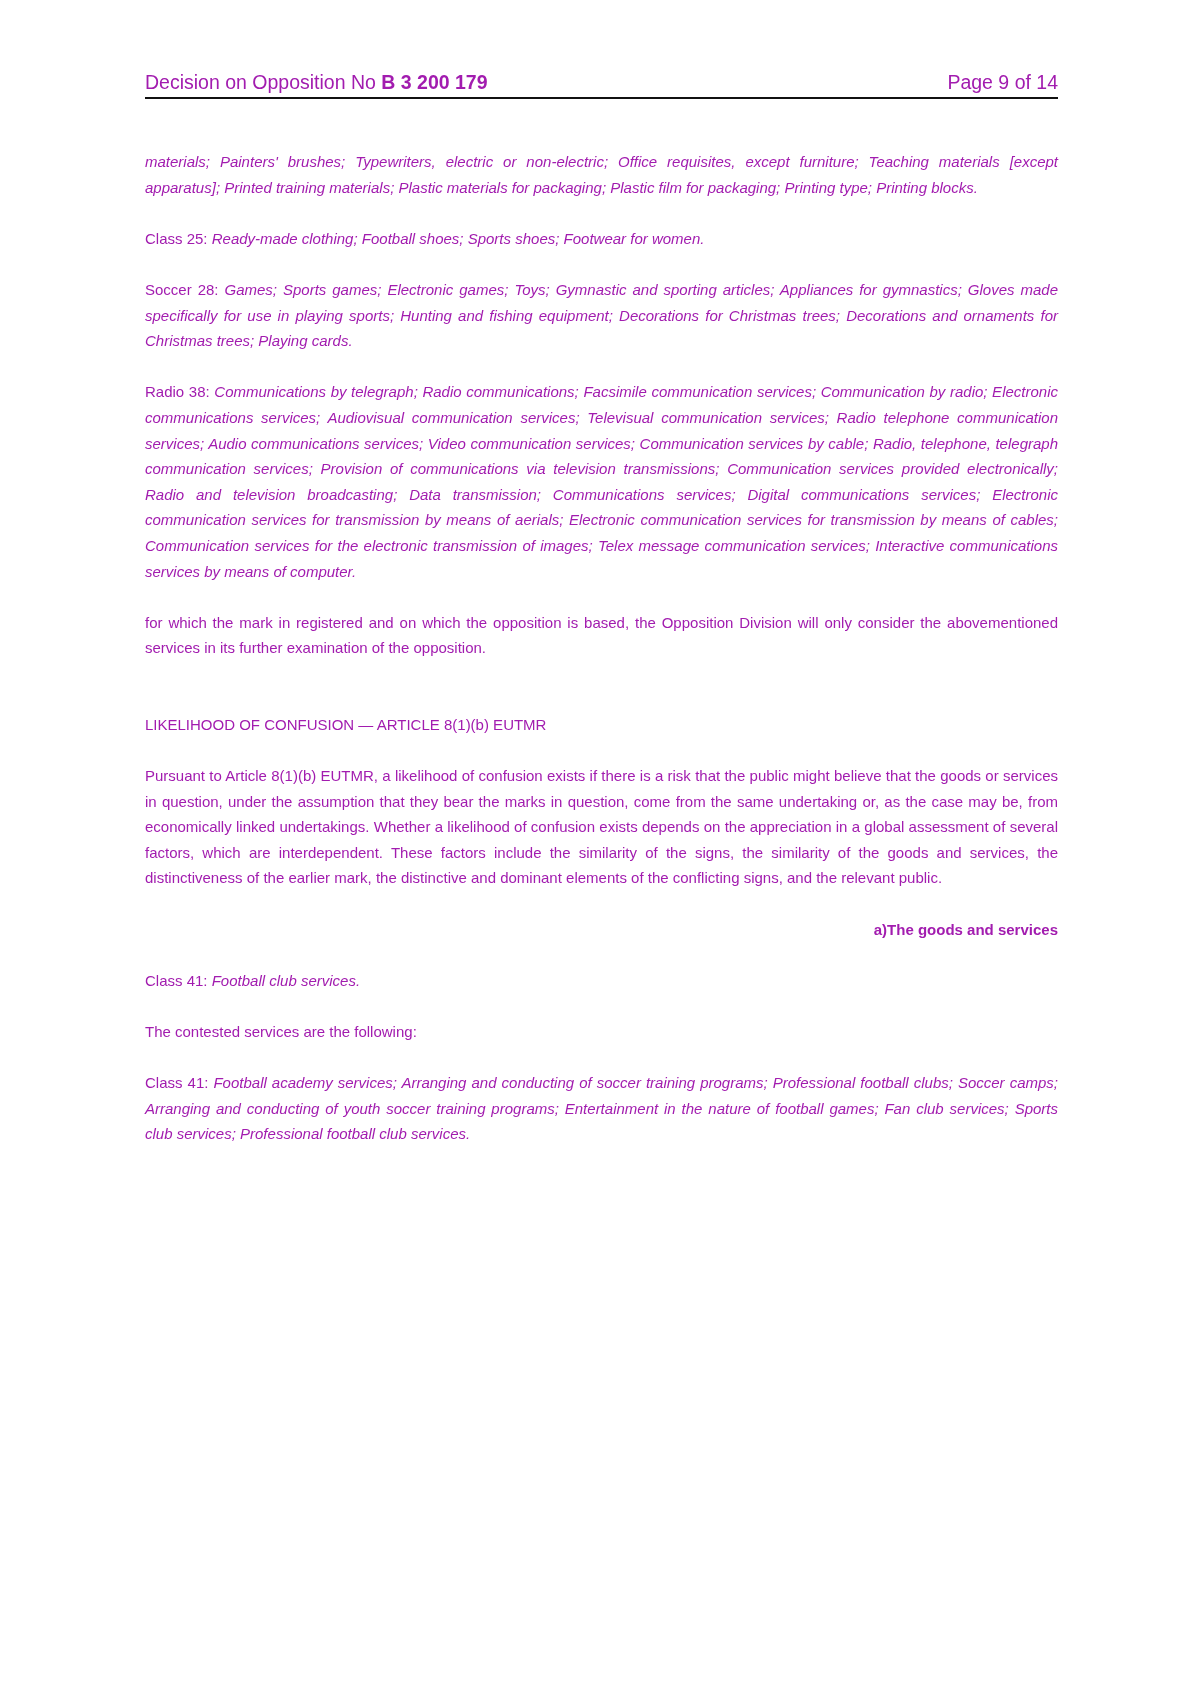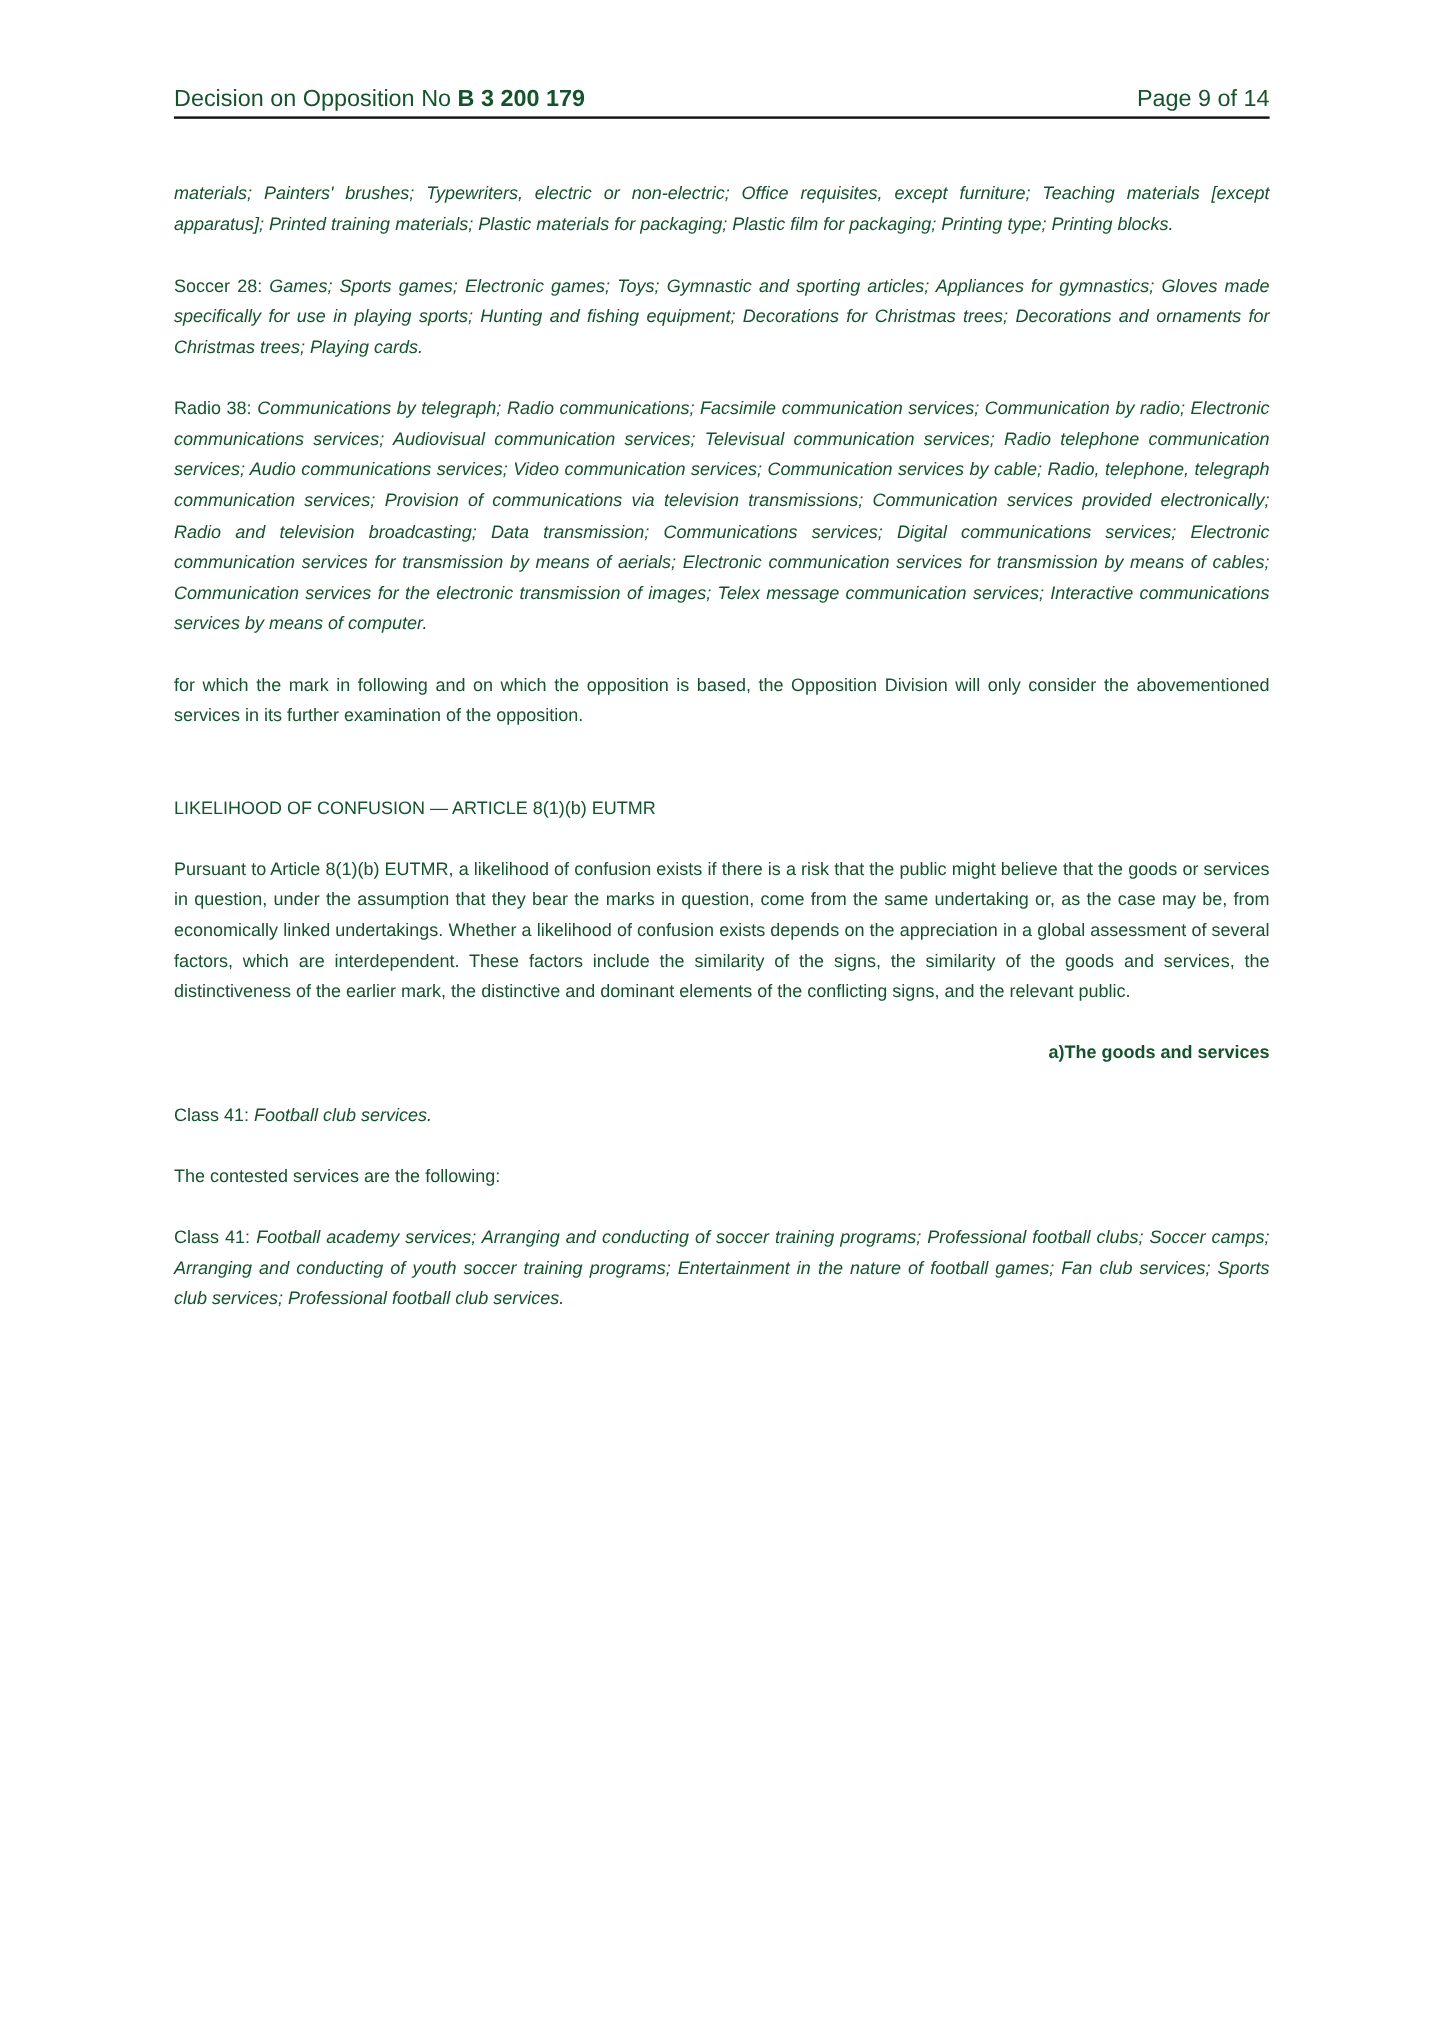--- a/index.html
+++ b/index.html
@@ -6,21 +6,21 @@
     margin: 0;
     padding: 0;
     background: #ffffff;
   }
   .page {
     position: relative;
     width: 1180px;
     height: 1697px;
     background: #ffffff;
     font-family: "Liberation Sans", "DejaVu Sans", sans-serif;
-    color: #14532d;
+    color: #a21caf;
     box-sizing: border-box;
     padding-top: 72px;
     overflow: hidden;
   }
   .header {
     display: flex;
     justify-content: space-between;
     align-items: flex-end;
     margin: 0 122px 0 145px;
     padding-bottom: 4px;
@@ -65,32 +65,36 @@
     <div>
       <span>Decision on Opposition No </span><span class="bold">B 3 200 179</span>
     </div>
     <div>Page 9 of 14</div>
   </div>
 
   <div class="body">
 
     <p class="para italic">materials; Painters' brushes; Typewriters, electric or non-electric; Office requisites, except furniture; Teaching materials [except apparatus]; Printed training materials; Plastic materials for packaging; Plastic film for packaging; Printing type; Printing blocks.</p>
 
+    <p class="para">
+      <span class="class-label">Class 25:</span>
+      <span class="italic">Ready-made clothing; Football shoes; Sports shoes; Footwear for women.</span>
+    </p>
 
     <p class="para">
       <span class="class-label">Soccer 28:</span>
       <span class="italic">Games; Sports games; Electronic games; Toys; Gymnastic and sporting articles; Appliances for gymnastics; Gloves made specifically for use in playing sports; Hunting and fishing equipment; Decorations for Christmas trees; Decorations and ornaments for Christmas trees; Playing cards.</span>
     </p>
 
     <p class="para">
       <span class="class-label">Radio 38:</span>
       <span class="italic">Communications by telegraph; Radio communications; Facsimile communication services; Communication by radio; Electronic communications services; Audiovisual communication services; Televisual communication services; Radio telephone communication services; Audio communications services; Video communication services; Communication services by cable; Radio, telephone, telegraph communication services; Provision of communications via television transmissions; Communication services provided electronically; Radio and television broadcasting; Data transmission; Communications services; Digital communications services; Electronic communication services for transmission by means of aerials; Electronic communication services for transmission by means of cables; Communication services for the electronic transmission of images; Telex message communication services; Interactive communications services by means of computer.</span>
     </p>
 
-    <p class="para">for which the mark in following and on which the opposition is based, the Opposition Division will only consider the abovementioned services in its further examination of the opposition.</p>
+    <p class="para">for which the mark in registered and on which the opposition is based, the Opposition Division will only consider the abovementioned services in its further examination of the opposition.</p>
 
     <p class="para section-heading">LIKELIHOOD OF CONFUSION — ARTICLE 8(1)(b) EUTMR</p>
 
     <p class="para">Pursuant to Article 8(1)(b) EUTMR, a likelihood of confusion exists if there is a risk that the public might believe that the goods or services in question, under the assumption that they bear the marks in question, come from the same undertaking or, as the case may be, from economically linked undertakings. Whether a likelihood of confusion exists depends on the appreciation in a global assessment of several factors, which are interdependent. These factors include the similarity of the signs, the similarity of the goods and services, the distinctiveness of the earlier mark, the distinctive and dominant elements of the conflicting signs, and the relevant public.</p>
 
     <p class="para subsection-heading">
       <span class="subsection-label">a)</span><span>The goods and services</span>
     </p>
 
 

